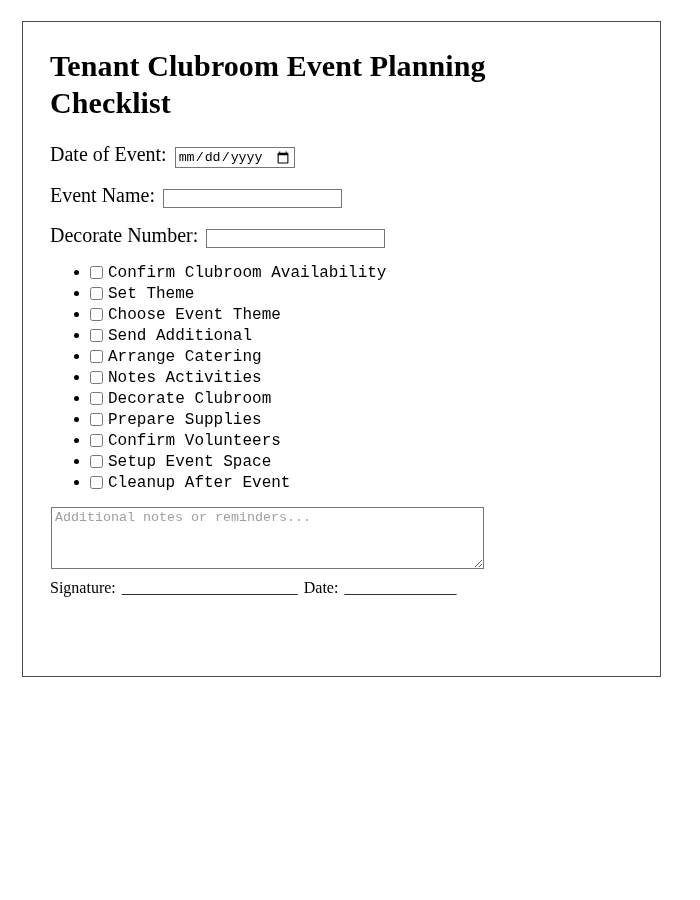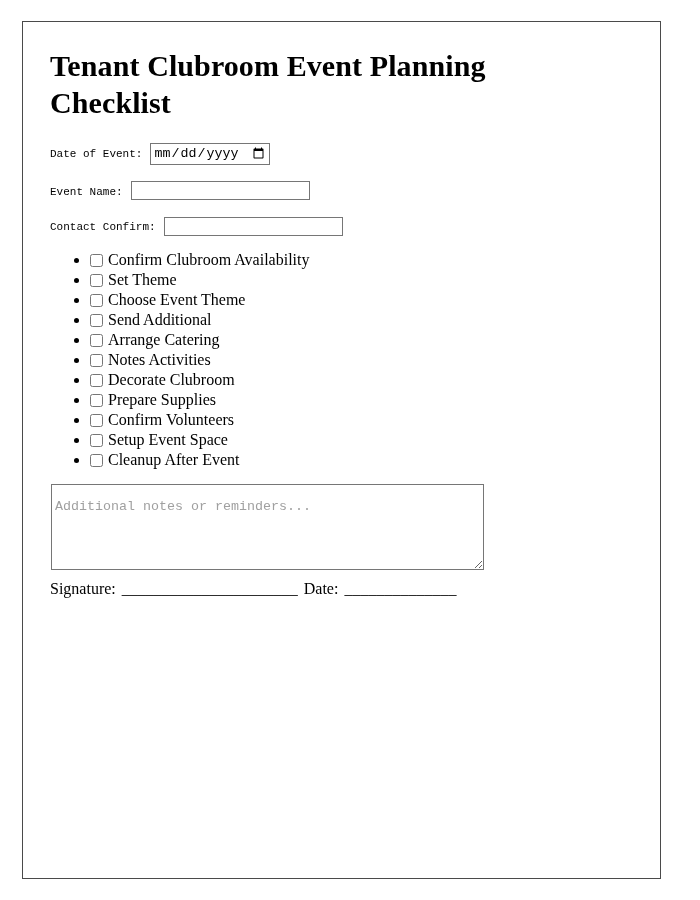--- a/index.html
+++ b/index.html
@@ -14,21 +14,21 @@
     overflow: hidden;
     font-family: "Liberation Serif", "DejaVu Serif", serif;
     color: #000000;
   }
 
   .page-sheet {
     position: absolute;
     left: 22px;
     top: 21px;
     width: 639px;
-    height: 858px;
+    height: 656px;
     border: 1px solid #4a4a4a;
     background: #ffffff;
     box-sizing: border-box;
     overflow: hidden;
   }
 
   .page-inner {
     padding: 26px 28px 0 27px;
   }
 
@@ -44,22 +44,22 @@
 
   .field-row {
     margin-top: 16px;
     font-size: 16px;
     line-height: 1.1;
     white-space: nowrap;
   }
   .field-row:first-of-type { margin-top: 22px; }
 
   .field-label {
-    font-size: 11px;
-    font-family: Liberation Mono, monospace;
+    font-size: 20px;
+    font-family: Liberation Serif, serif;
   }
 
   input.text-field {
     font-family: "Liberation Sans", sans-serif;
     font-size: 13.333px;
     width: 173px;
     padding: 1px 2px;
     margin: 0 0 0 4px;
     border: 1px solid #767676;
     background: #ffffff;
@@ -99,30 +99,30 @@
     margin: 0;
     padding: 0;
   }
   ul.checklist li input[type="checkbox"] {
     width: 13px;
     height: 13px;
     margin: 0 5px 0 0;
     vertical-align: -2px;
   }
   .item-label {
-    font-family: Liberation Serif, serif;
+    font-family: Liberation Mono, monospace;
     font-size: 16px;
   }
 
   textarea.notes-area {
     display: block;
     margin: 14px 0 0 1px;
     width: 425px;
     height: 56px;
-    padding: 14px 3px;
+    padding: 2px 3px;
     border: 1px solid #767676;
     background: #ffffff;
     font-family: "Liberation Mono", "DejaVu Sans Mono", monospace;
     font-size: 13.333px;
     line-height: 1.18;
     color: #000000;
     resize: both;
     box-sizing: content-box;
   }
   textarea.notes-area::placeholder { color: #a0a0a0; opacity: 1; }
@@ -149,21 +149,21 @@
       <input class="date-field" type="date" value="" style="">
     </div>
 
     <div class="field-row">
       <span class="field-label">Event Name:</span>
       <input class="text-field" type="text" value="" style="">
     </div>
 
 
     <div class="field-row">
-      <span class="field-label">Contact Confirm:</span>
+      <span class="field-label">Decorate Number:</span>
       <input class="text-field" type="text" value="" style="">
     </div>
 
 
     <ul class="checklist" id="checklist-list">
         <li><input type="checkbox" style=""><span class="item-label">Confirm Clubroom Availability</span></li>
         <li><input type="checkbox" style=""><span class="item-label">Set Theme</span></li>
         <li><input type="checkbox" style=""><span class="item-label">Choose Event Theme</span></li>
         <li><input type="checkbox" style=""><span class="item-label">Send Additional</span></li>
         <li><input type="checkbox" style=""><span class="item-label">Arrange Catering</span></li>

